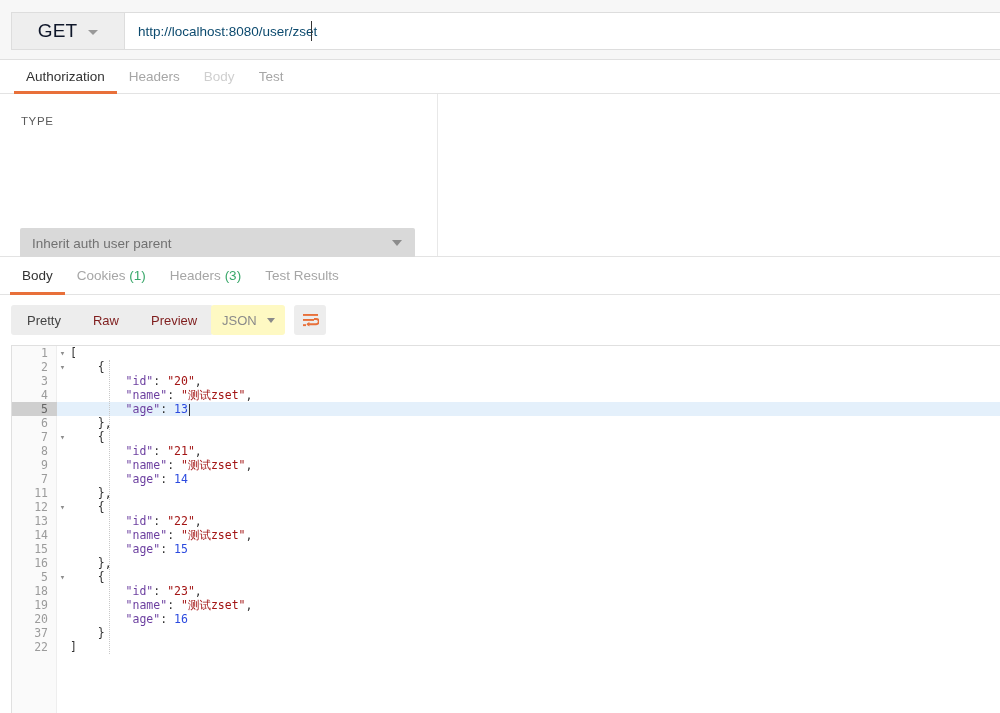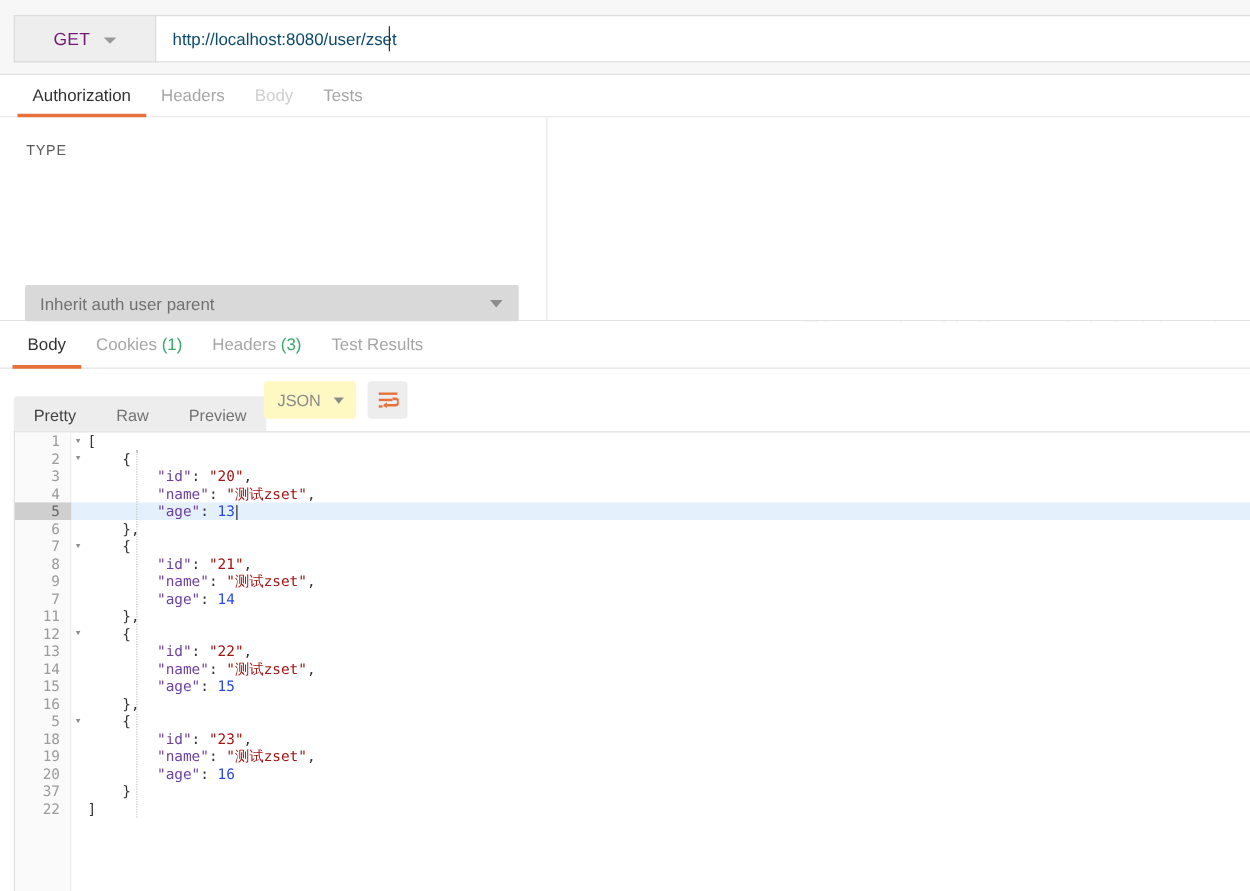--- a/index.html
+++ b/index.html
@@ -19,21 +19,21 @@
   }
   #method-select {
     position: absolute; left: 11px; top: 12px; width: 113px; height: 38px;
     background: #eeeeee;
     border: 1px solid #dddddd;
     border-right: none;
     display: flex; align-items: center; justify-content: center;
     cursor: pointer;
   }
   #method-label {
-    font-size: 14px; color: #701a75; letter-spacing: .2px;
+    font-size: 19px; color: #0f172a; letter-spacing: .2px;
   }
   .caret-dn {
     display: inline-block;
     width: 0; height: 0;
     border-left: 5px solid transparent;
     border-right: 5px solid transparent;
     border-top: 5px solid #999999;
     margin-left: 11px;
     position: relative; top: 1px;
   }
@@ -142,26 +142,26 @@
   }
   .count { color: #3aa86b; }
 
   #viewer-toolbar {
     position: absolute; left: 0; top: 296px; width: 1000px; height: 50px;
     background: #ffffff;
   }
   #seg-group {
     position: absolute; left: 11px; top: 9px; height: 30px;
     background: #ededed; border-radius: 3px;
-    display: flex; align-items: stretch; margin-top: 12px;
+    display: flex; align-items: stretch;
   }
   .seg {
     display: flex; align-items: center;
     padding: 0 16px;
-    font-size: 13px; color: #737373;
+    font-size: 13px; color: #7f1d1d;
     cursor: pointer;
   }
   .seg.active { color: #444444; }
   #lang-select {
     position: absolute; left: 211px; top: 9px; width: 74px; height: 30px;
     background: #fef9c3; border-radius: 3px;
     display: flex; align-items: center; cursor: pointer;
   }
   #lang-value { font-size: 13px; color: #8a8a8a; padding-left: 11px; }
   #lang-caret {
@@ -242,21 +242,21 @@
   <div id="url-input-wrap">
     <input id="url-input" type="text" value="http://localhost:8080/user/zset" style="">
   </div>
   <div id="url-caret"></div>
 </div>
 
 <div id="request-tabs">
   <div class="rtab active">Authorization</div>
   <div class="rtab">Headers</div>
   <div class="rtab dim">Body</div>
-  <div class="rtab">Tests</div>
+  <div class="rtab">Test</div>
 </div>
 
 <div id="auth-panel">
   <div id="auth-left"></div>
   <div id="type-label">TYPE</div>
   <div id="auth-type-select">
     <span id="auth-type-value">Inherit auth user parent</span>
     <span id="auth-type-caret"></span>
   </div>
   <div id="auth-note"><span>The authorization header will be automatically generated when you send the request. </span><span id="auth-note-link">Learn more about authorization</span></div>

